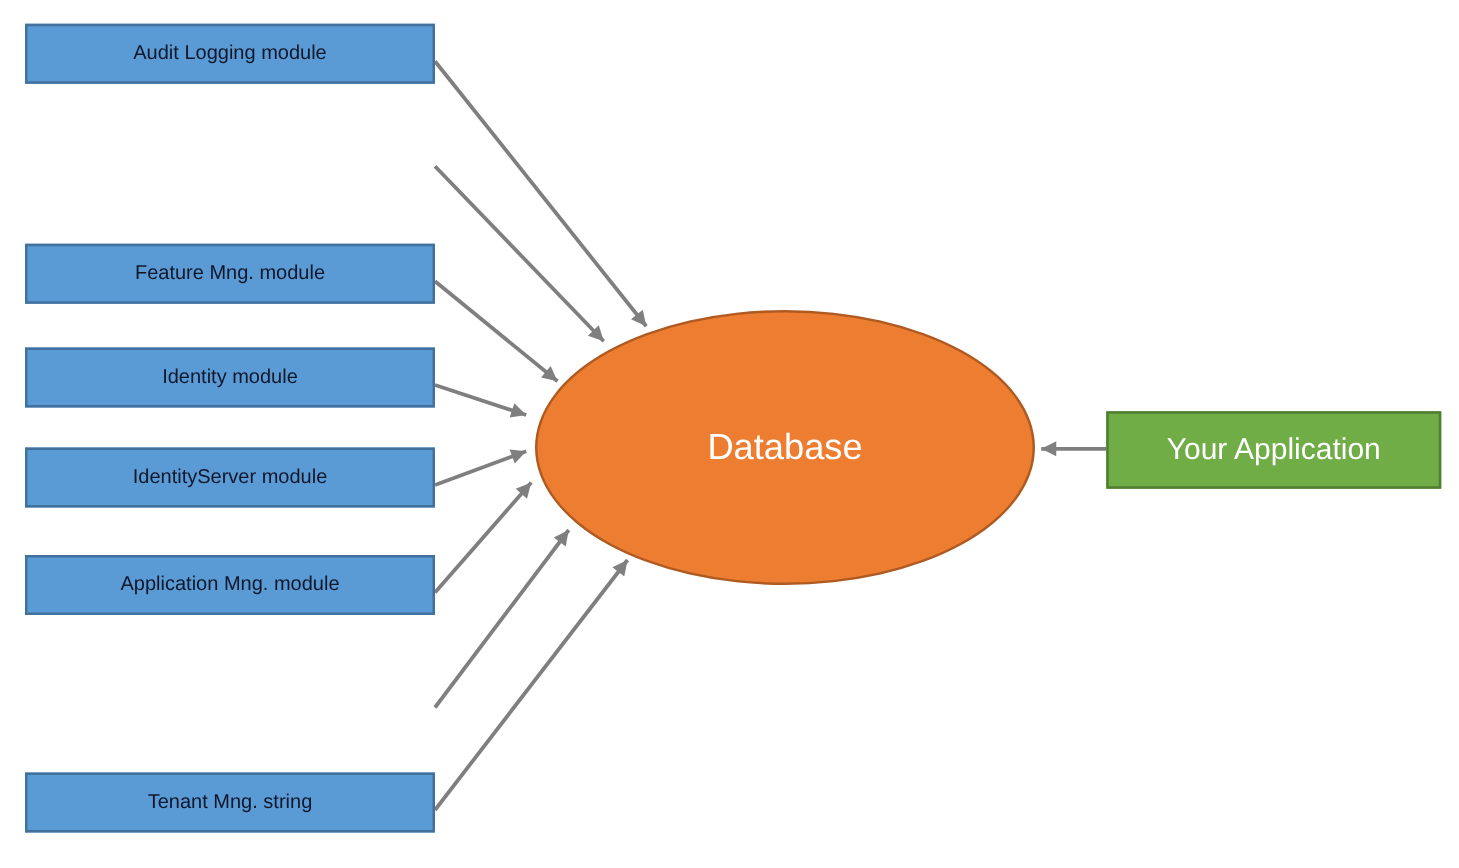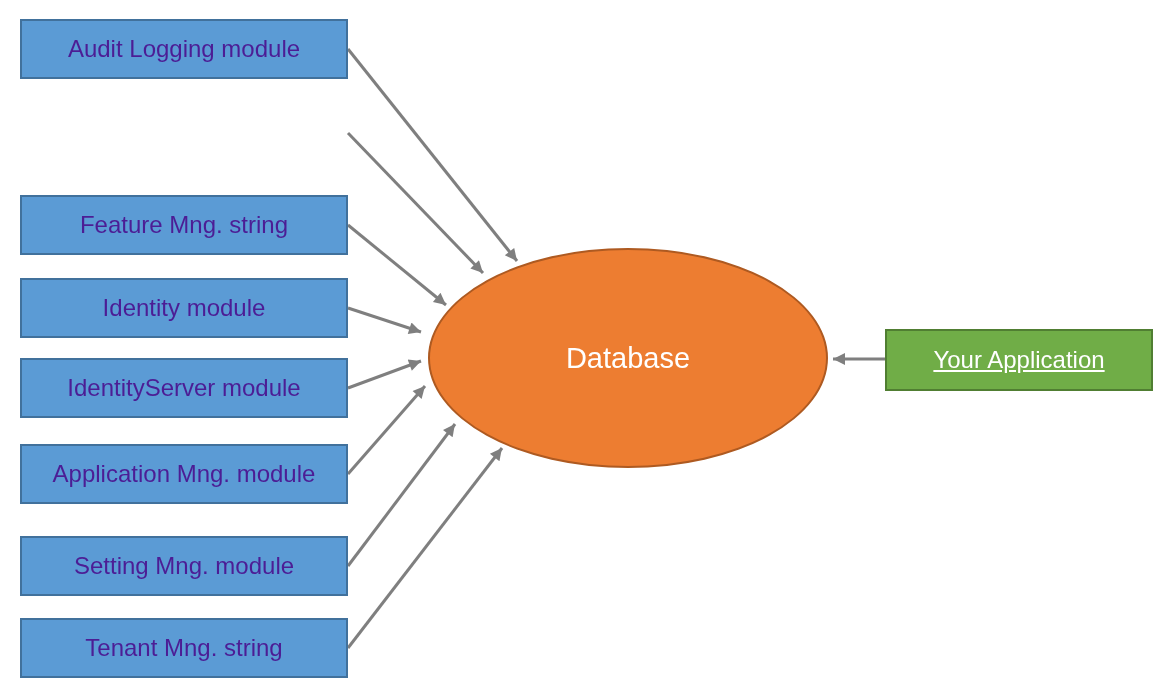--- a/index.html
+++ b/index.html
@@ -28,29 +28,29 @@
     stroke-width: 3;
     fill: none;
   }
   #ah path {
     fill: var(--arrow-color, #7F7F7F);
   }
   .module {
     position: absolute;
     left: 20px;
     width: 328px;
-    height: 60px;
+    height: 48px;
     background: var(--module-fill, #5B9BD5);
     border: 2px solid var(--module-border, #41719C);
     box-sizing: border-box;
     display: flex;
     align-items: center;
     justify-content: center;
-    color: #4c1d95;
-    font-size: 24px;
+    color: #0f172a;
+    font-size: 16px;
   }
   .ellipse {
     position: absolute;
     left: 428px;
     top: 248px;
     width: 400px;
     height: 220px;
     background: var(--database-fill, #ED7D31);
     border: 2px solid var(--database-border, #AE5A21);
     border-radius: 50%;
@@ -78,21 +78,20 @@
     width: 268px;
     height: 62px;
     background: var(--application-fill, #70AD47);
     border: 2px solid var(--application-border, #507E32);
     box-sizing: border-box;
     display: flex;
     align-items: center;
     justify-content: center;
     color: #ffffff;
     font-size: 24px;
-    text-decoration: underline;
   }
 </style>
 </head>
 <body>
 
 <div class="canvas">
 
   <svg class="arrows" width="1167" height="694" viewBox="0 0 1167 694" xmlns="http://www.w3.org/2000/svg">
     <defs>
       <marker id="ah" markerUnits="userSpaceOnUse" markerWidth="14" markerHeight="12" viewBox="0 0 10 10" refX="10" refY="5" orient="auto">
@@ -107,33 +106,30 @@
     <line class="arrow" x1="348" y1="474" x2="425" y2="386" marker-end="url(#ah)"></line>
     <line class="arrow" x1="348" y1="566" x2="455" y2="424" marker-end="url(#ah)"></line>
     <line class="arrow" x1="348" y1="648" x2="502" y2="448" marker-end="url(#ah)"></line>
     <line class="arrow" x1="885" y1="359" x2="833" y2="359" marker-end="url(#ah)"></line>
   </svg>
 
   <div class="module" style="top:19px">
     <span>Audit Logging module</span>
   </div>
   <div class="module" style="top:195px">
-    <span>Feature Mng. string</span>
+    <span>Feature Mng. module</span>
   </div>
   <div class="module" style="top:278px">
     <span>Identity module</span>
   </div>
   <div class="module" style="top:358px">
     <span>IdentityServer module</span>
   </div>
   <div class="module" style="top:444px">
     <span>Application Mng. module</span>
-  </div>
-  <div class="module" style="top:536px">
-    <span>Setting Mng. module</span>
   </div>
   <div class="module" style="top:618px">
     <span>Tenant Mng. string</span>
   </div>
 
   <div class="ellipse">
     <div class="db-title">Database</div>
   </div>
 
   <div class="app">

